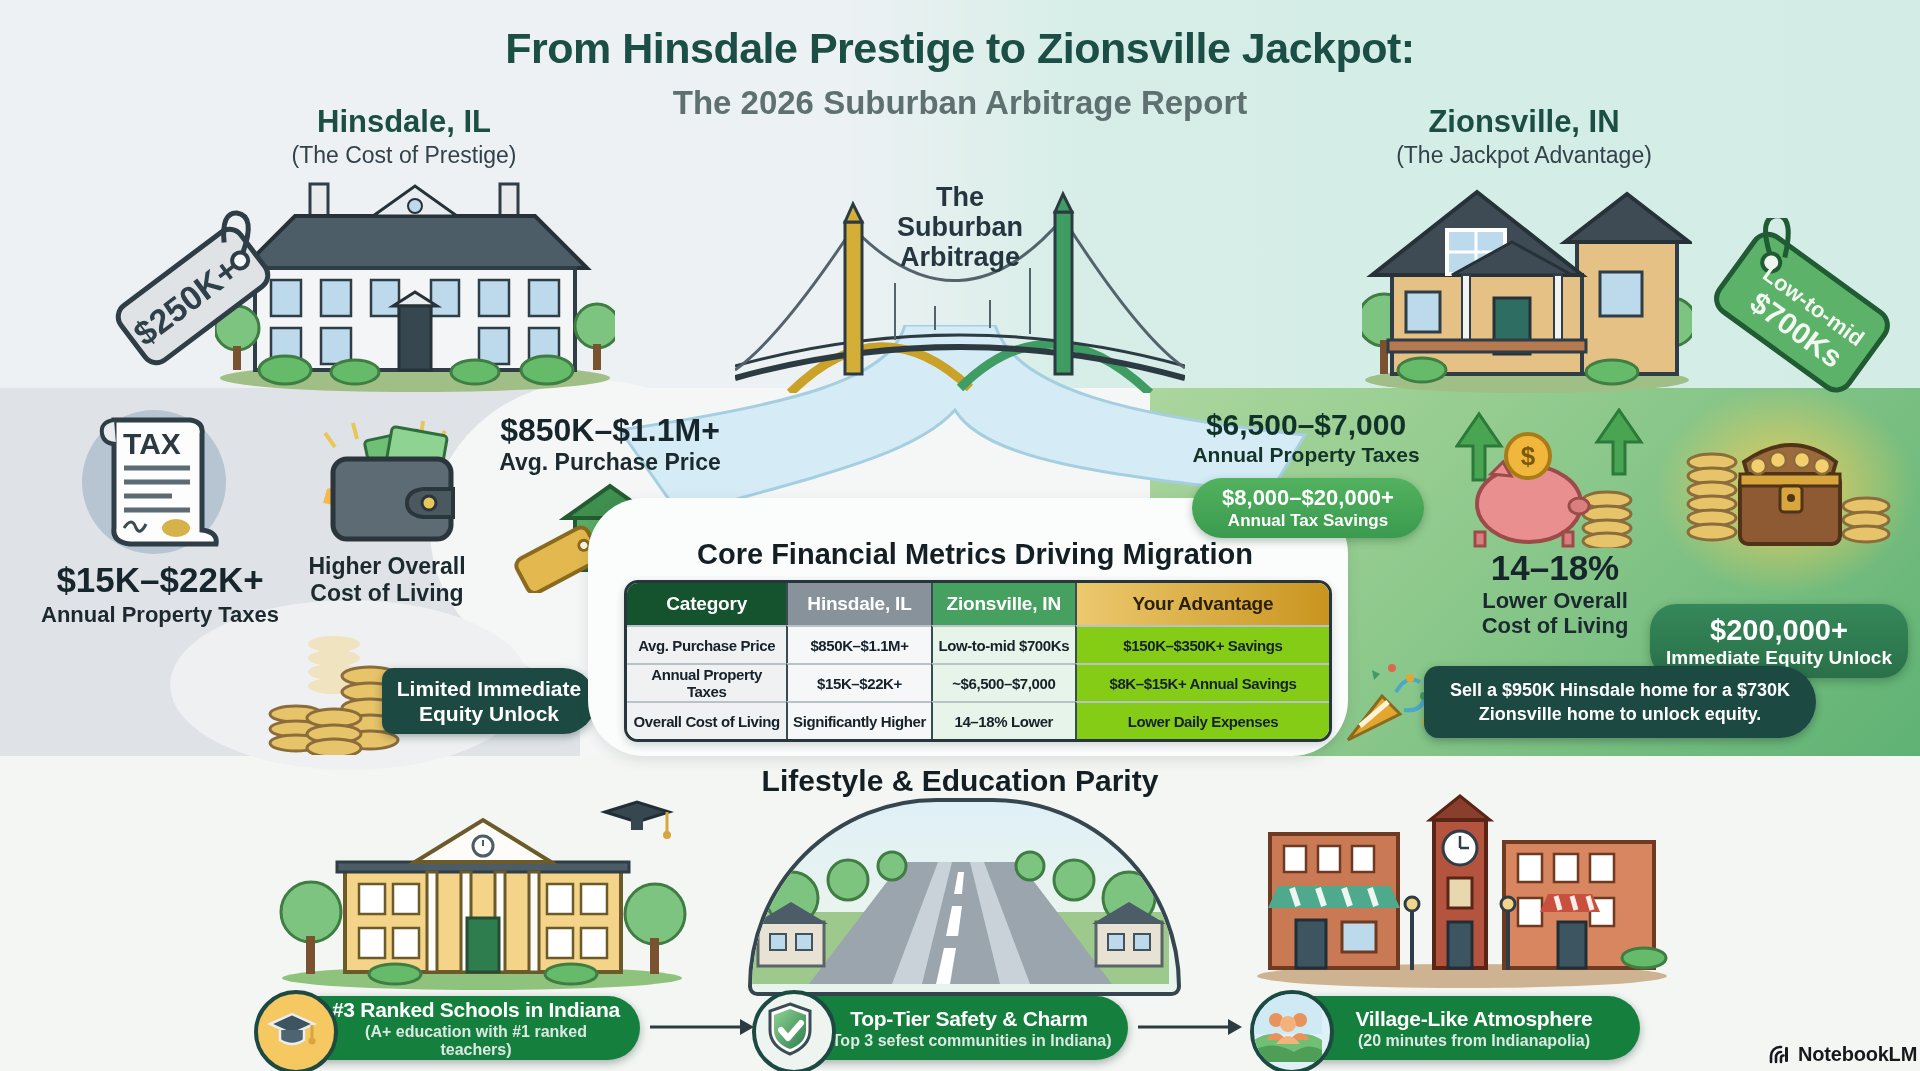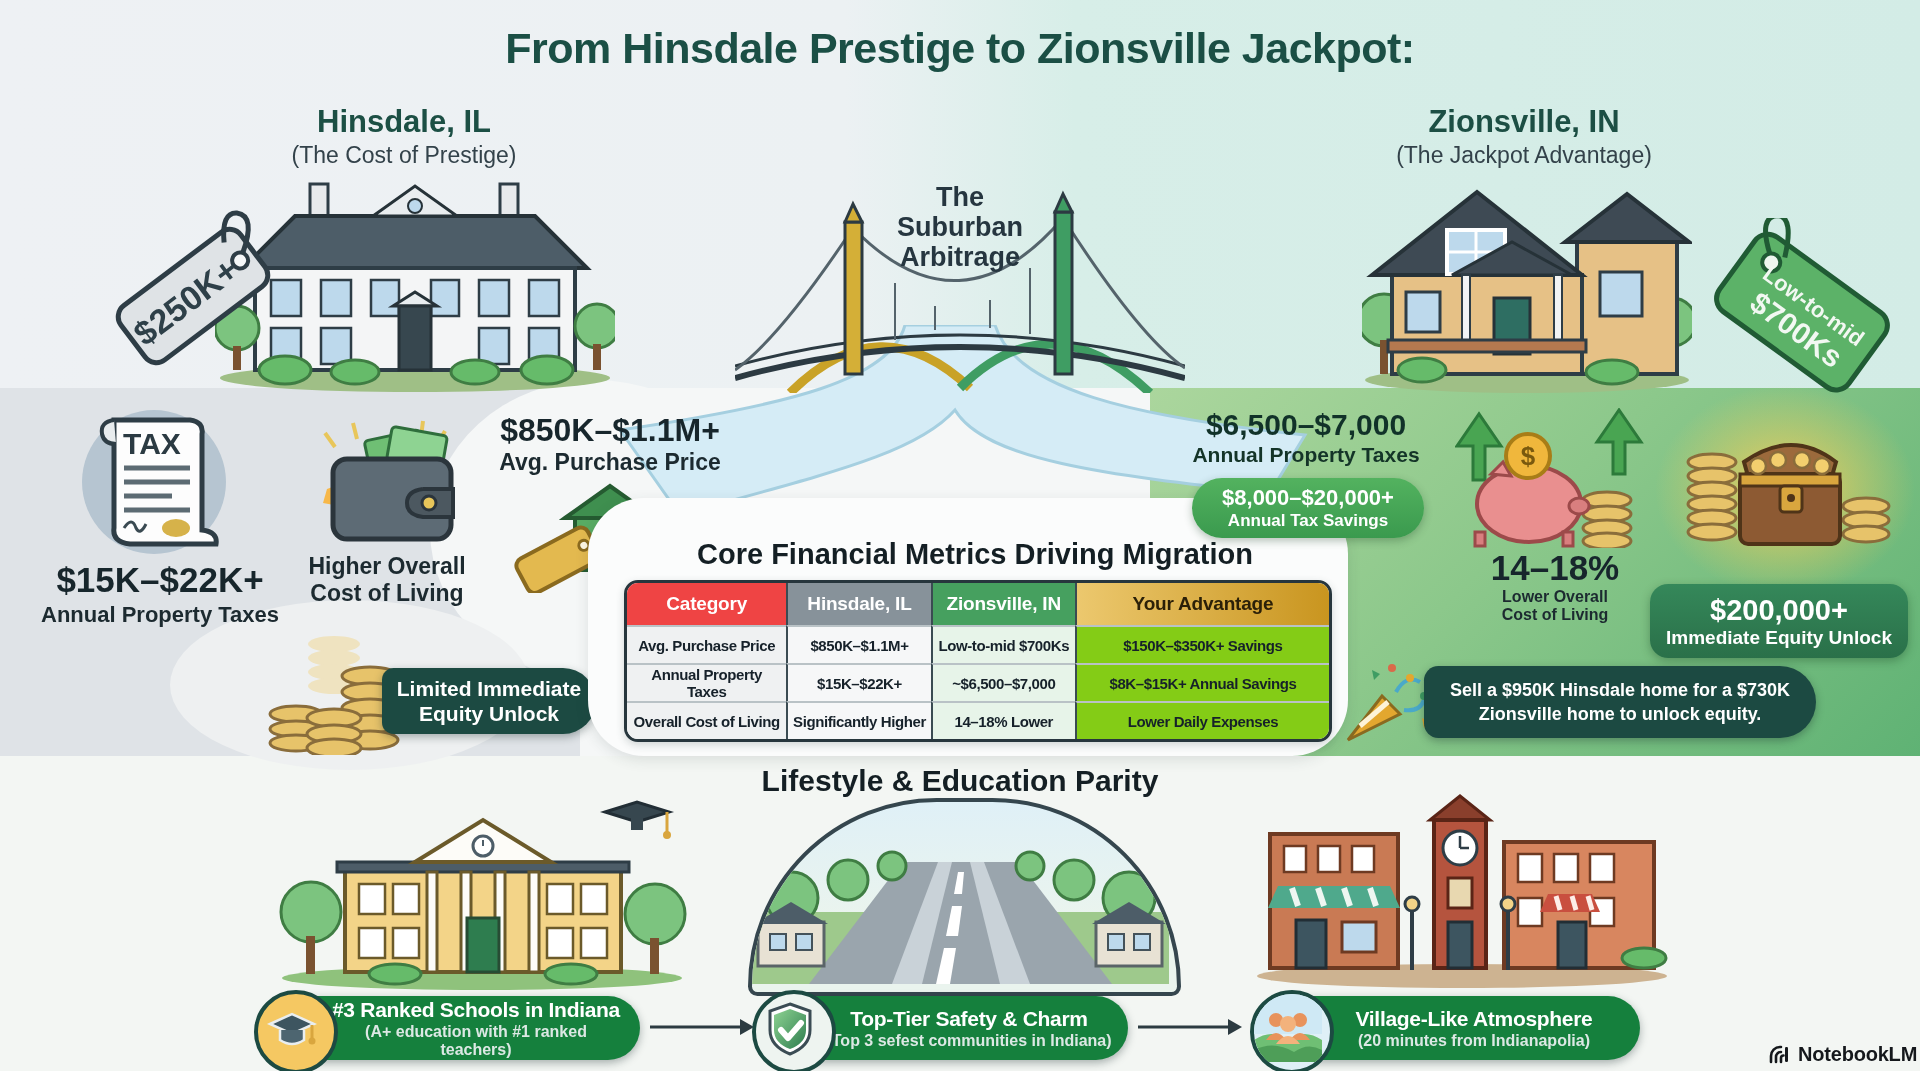--- a/index.html
+++ b/index.html
@@ -35,46 +35,46 @@
   
   .stat{text-align:center;}
   .stat .v{font-weight:800;color:#17262c;}
   .stat .l{font-weight:700;color:#1c2a30;}
   .tax-stat{left:15px;top:560px;width:290px;} .tax-stat .v{font-size:35px;} .tax-stat .l{font-size:22px;margin-top:2px;}
   .col-left{left:282px;top:553px;width:210px;font-size:23px;font-weight:700;color:#1c2a30;line-height:1.18;text-align:center;}
   .price-left{left:455px;top:412px;width:310px;} .price-left .v{font-size:32px;} .price-left .l{font-size:23px;}
   .ptax-right{left:1178px;top:408px;width:256px;} .ptax-right .v{font-size:30px;color:#113229;} .ptax-right .l{font-size:21px;color:#143428;margin-top:1px;}
   .col-right{left:1450px;top:548px;width:210px;text-align:center;}
   .col-right .v{font-size:35px;font-weight:800;color:#17262c;}
-  .col-right .l{font-size:16px;font-weight:700;line-height:1.15;color:#1c2a30;}
+  .col-right .l{font-size:22px;font-weight:700;line-height:1.15;color:#1c2a30;}
   
   .pill-dark{background:#1c4a42;color:#fff;display:flex;flex-direction:column;justify-content:center;
     text-align:center;box-shadow:0 3px 8px rgba(20,40,40,.35);}
   .equityL{left:382px;top:668px;width:214px;height:66px;border-radius:14px 40px 40px 14px;font-weight:700;font-size:21px;line-height:1.2;}
   .savings-pill{left:1192px;top:478px;width:232px;height:60px;border-radius:30px;
     background:linear-gradient(180deg,#53b25f,#3a9a4e);color:#fff;text-align:center;
     display:flex;flex-direction:column;justify-content:center;box-shadow:0 3px 8px rgba(20,60,30,.3);}
   .savings-pill .a{font-size:22px;font-weight:800;} .savings-pill .b{font-size:17px;font-weight:700;}
-  .equityR{left:1650px;top:584px;width:258px;height:74px;border-radius:18px;
+  .equityR{left:1650px;top:604px;width:258px;height:74px;border-radius:26px;
     background:linear-gradient(180deg,#35885a,#2a7049);color:#fff;text-align:center;
     display:flex;flex-direction:column;justify-content:center;box-shadow:0 3px 10px rgba(20,60,30,.35);}
   .equityR .a{font-size:29px;font-weight:800;} .equityR .b{font-size:19px;font-weight:700;}
   .sell-pill{left:1424px;top:666px;width:392px;height:72px;border-radius:16px 40px 40px 16px;
     font-size:18px;font-weight:600;line-height:1.35;}
   
   .metrics-title{left:620px;top:538px;width:710px;text-align:center;font-size:29px;font-weight:800;color:#141f24;}
   .mtable{left:624px;top:580px;width:702px;border:3px solid #27363d;border-radius:14px;overflow:hidden;
     background:#fff;box-shadow:0 3px 8px rgba(40,60,60,.2);}
   .mrow{display:flex;}
   .mcell{box-sizing:border-box;display:flex;align-items:center;justify-content:center;text-align:center;
     border-left:2px solid #3a4b52;padding:0 3px;letter-spacing:-.4px;}
   .mcell:first-child{border-left:none;}
   .c0{width:168px;} .c1{width:152px;} .c2{width:152px;} .c3{width:268px;}
   .mhead .mcell{height:42px;font-size:19px;font-weight:800;color:#fff;letter-spacing:-.2px;}
-  .mhead .c0{background:#ef4444;} .mhead .c1{background:#87929a;} .mhead .c2{background:#46a05f;}
+  .mhead .c0{background:#14532d;} .mhead .c1{background:#87929a;} .mhead .c2{background:#46a05f;}
   .mhead .c3{background:linear-gradient(90deg,#ecc86e,#c9951f);color:#2b2008;}
   .mbody .mcell{height:38px;font-size:15px;font-weight:700;color:#16212a;border-top:2px solid #b9c2c6;}
   .mbody .c0{background:#eff1f2;} .mbody .c1{background:#f6f7f8;} .mbody .c2{background:#e7f4e9;} .mbody .c3{background:#84cc16;}
   
   .life-title{left:0;top:764px;width:1920px;text-align:center;font-size:30px;font-weight:800;color:#141f24;}
   .life-sub{left:0;top:802px;width:1920px;text-align:center;font-size:24px;font-weight:500;color:#2c3a40;}
   .bpill{position:absolute;height:64px;background:#15803d;border-radius:34px;display:flex;align-items:center;
     box-shadow:0 3px 9px rgba(20,40,40,.35);}
   .bpill .txt{flex:1;text-align:center;color:#fff;padding:0 16px 0 66px;}
   .bpill .t1{font-size:21px;font-weight:800;letter-spacing:-.3px;}
@@ -114,20 +114,21 @@
     <line x1="200" y1="118" x2="200" y2="142" stroke="#54636b" stroke-width="2"></line>
     <line x1="255" y1="112" x2="255" y2="140" stroke="#54636b" stroke-width="2"></line>
     <line x1="295" y1="80" x2="295" y2="146" stroke="#54636b" stroke-width="2"></line>
     <rect x="110" y="34" width="17" height="152" fill="#d4af37" stroke="#2c3a42" stroke-width="3"></rect>
     <polygon points="110,34 118,16 127,34" fill="#d4af37" stroke="#2c3a42" stroke-width="3"></polygon>
     <rect x="320" y="24" width="17" height="162" fill="#3f9d63" stroke="#2c3a42" stroke-width="3"></rect>
     <polygon points="320,24 328,6 337,24" fill="#3f9d63" stroke="#2c3a42" stroke-width="3"></polygon>
   </svg>
 
   <div class="abs title">From Hinsdale Prestige to Zionsville Jackpot:</div>
+  <div class="abs subtitle">The 2026 Suburban Arbitrage Report</div>
   <div class="abs city-label city-left">
     <div class="c">Hinsdale, IL</div>
     <div class="t">(The Cost of Prestige)</div>
   </div>
   <div class="abs city-label city-right">
     <div class="c">Zionsville, IN</div>
     <div class="t">(The Jackpot Advantage)</div>
   </div>
   <div class="abs bridge-label">
     <div>The</div>

